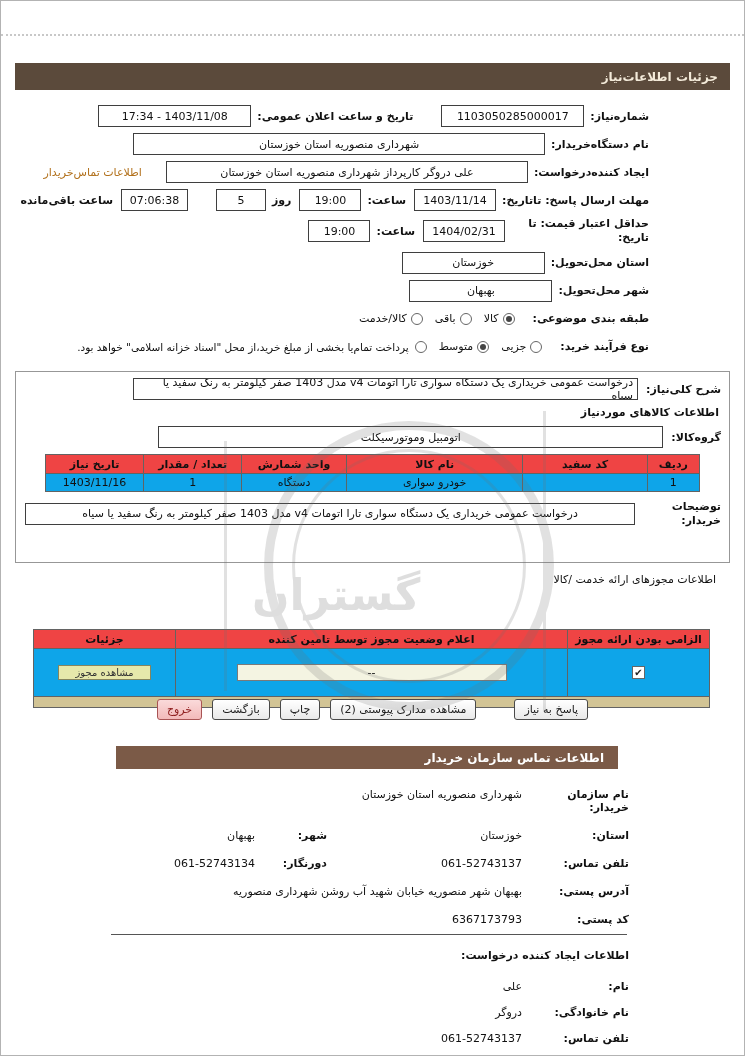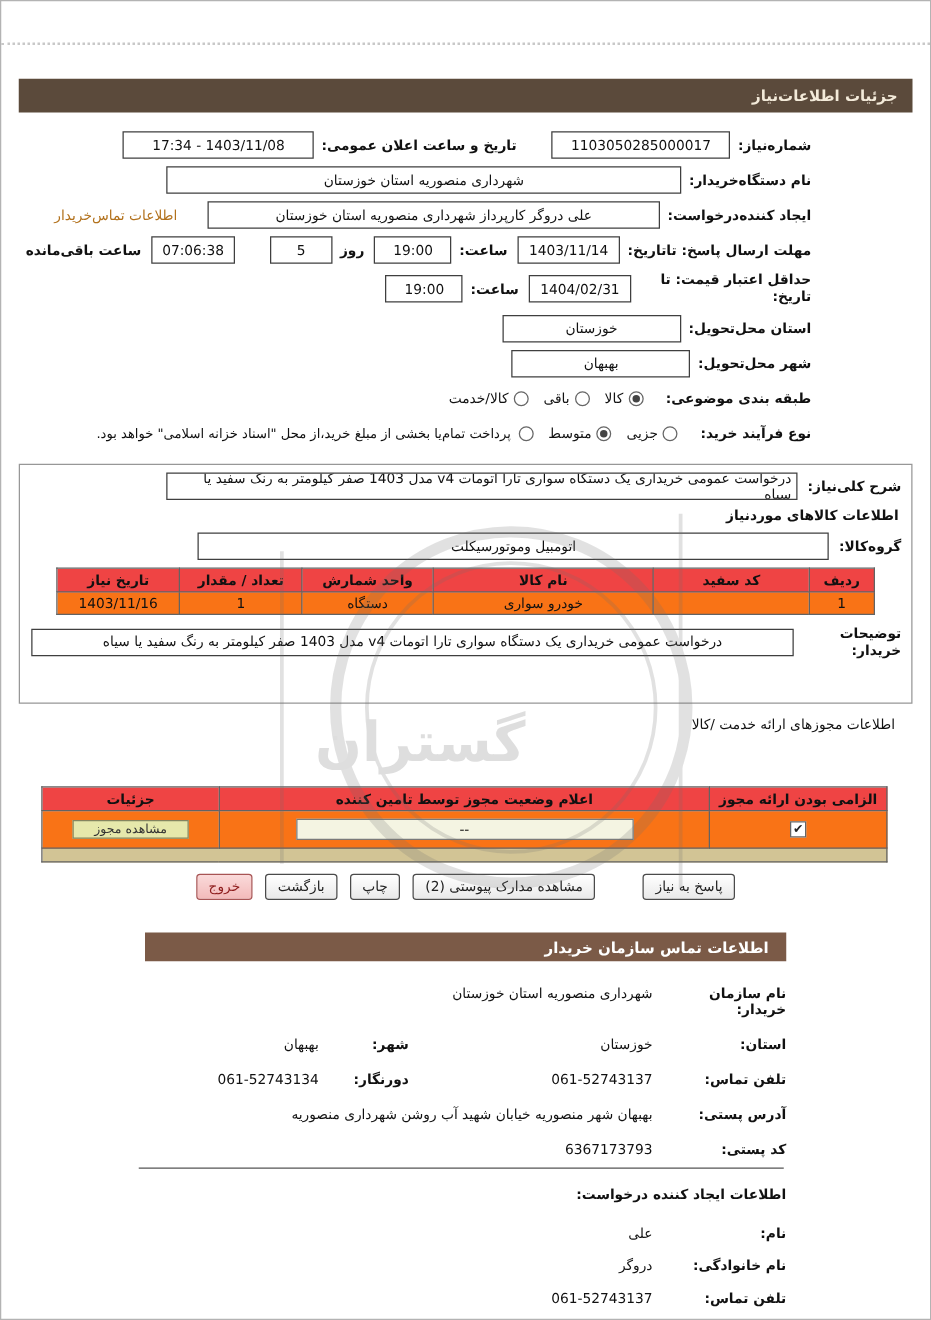--- a/index.html
+++ b/index.html
@@ -41,49 +41,49 @@
   .needbox { position:absolute; top:370px; right:14px; left:14px; height:192px;
              border:1px solid #979797; background:#fff; padding:6px 8px; }
   .nrow { display:flex; align-items:center; margin-bottom:6px; }
   .nlabel { font-weight:bold; white-space:nowrap; margin-left:8px; }
   .wrap75 { max-width:78px; white-space:normal; text-align:right; line-height:1.25; }
   .w505{width:505px}.w610{width:610px}
   .nheading { font-weight:bold; margin:0 2px 7px; }
 
   table { border-collapse:collapse; font-size:11px; }
   th { background:#ef4444; border:1px solid #636363; padding:2px 3px; font-weight:bold; height:19px; }
-  td { border:1px solid #636363; padding:2px 3px; text-align:center; background:#f97316; }
+  td { border:1px solid #636363; padding:2px 3px; text-align:center; background:#0ea5e9; }
   .gtable { width:655px; margin:2px auto 8px; }
   .gtable td { height:18px; }
 
   .license-title { position:absolute; top:572px; right:28px; font-size:11px; color:#111; }
   .license-wrap { position:absolute; top:628px; right:34px; }
   .ltable { width:677px; }
-  .ltable td.lrow { height:30px; }
+  .ltable td.lrow { height:48px; }
   .checkbox { width:13px; height:13px; border:1px solid #666; background:#fff;
               display:inline-flex; align-items:center; justify-content:center;
               font-size:10px; color:#222; vertical-align:middle; }
   .checkbox.checked::after { content:"✔"; }
   .status-box { display:inline-block; width:270px; height:17px; line-height:15px;
                 border:1px solid #7a7a7a; background:#f4f4e2; text-align:center; }
   .view-btn { background:#e6e8ab; border:1px solid #85855f; padding:1px 16px;
               font-size:10px; font-family:inherit; color:#333; cursor:pointer; }
   .tfoot { height:11px; background:#d2c495; padding:0; }
 
   
   .actions { position:absolute; top:698px; left:0; right:0; display:flex; direction:rtl;
              justify-content:center; align-items:center; gap:10px; }
   .btn { font-family:inherit; font-size:11px; color:#222; height:21px;
          background:linear-gradient(#ffffff,#e9e9e9); border:1px solid #4a4a4a;
          border-radius:3px; padding:1px 9px; cursor:pointer; white-space:nowrap; }
   .btn.respond { margin-left:28px; }
   .btn.exit { background:linear-gradient(#fadada,#f3baba); border-color:#a85454; color:#8e1d1d; }
 
   
-  .contact-bar { position:absolute; top:745px; right:115px; left:115px; height:23px;
+  .contact-bar { position:absolute; top:745px; right:126px; left:115px; height:23px;
                  background:#7b5a47; color:#ffffff; font-weight:bold; font-size:12px;
                  display:flex; align-items:center; padding:0 14px; }
   .contact { position:absolute; top:787px; right:115px; left:70px; }
   .crow { display:flex; direction:rtl; align-items:flex-start; margin-bottom:15px; }
   .clabel { width:95px; font-weight:bold; flex-shrink:0; text-align:right; margin-left:12px; }
   .clabel2 { width:60px; font-weight:bold; flex-shrink:0; text-align:right; margin-left:12px; }
   .cval { text-align:right; }
   .cw195 { width:195px; flex-shrink:0; }
 
   .divider { position:absolute; top:933px; right:117px; left:110px; border-top:1px solid #555; }

